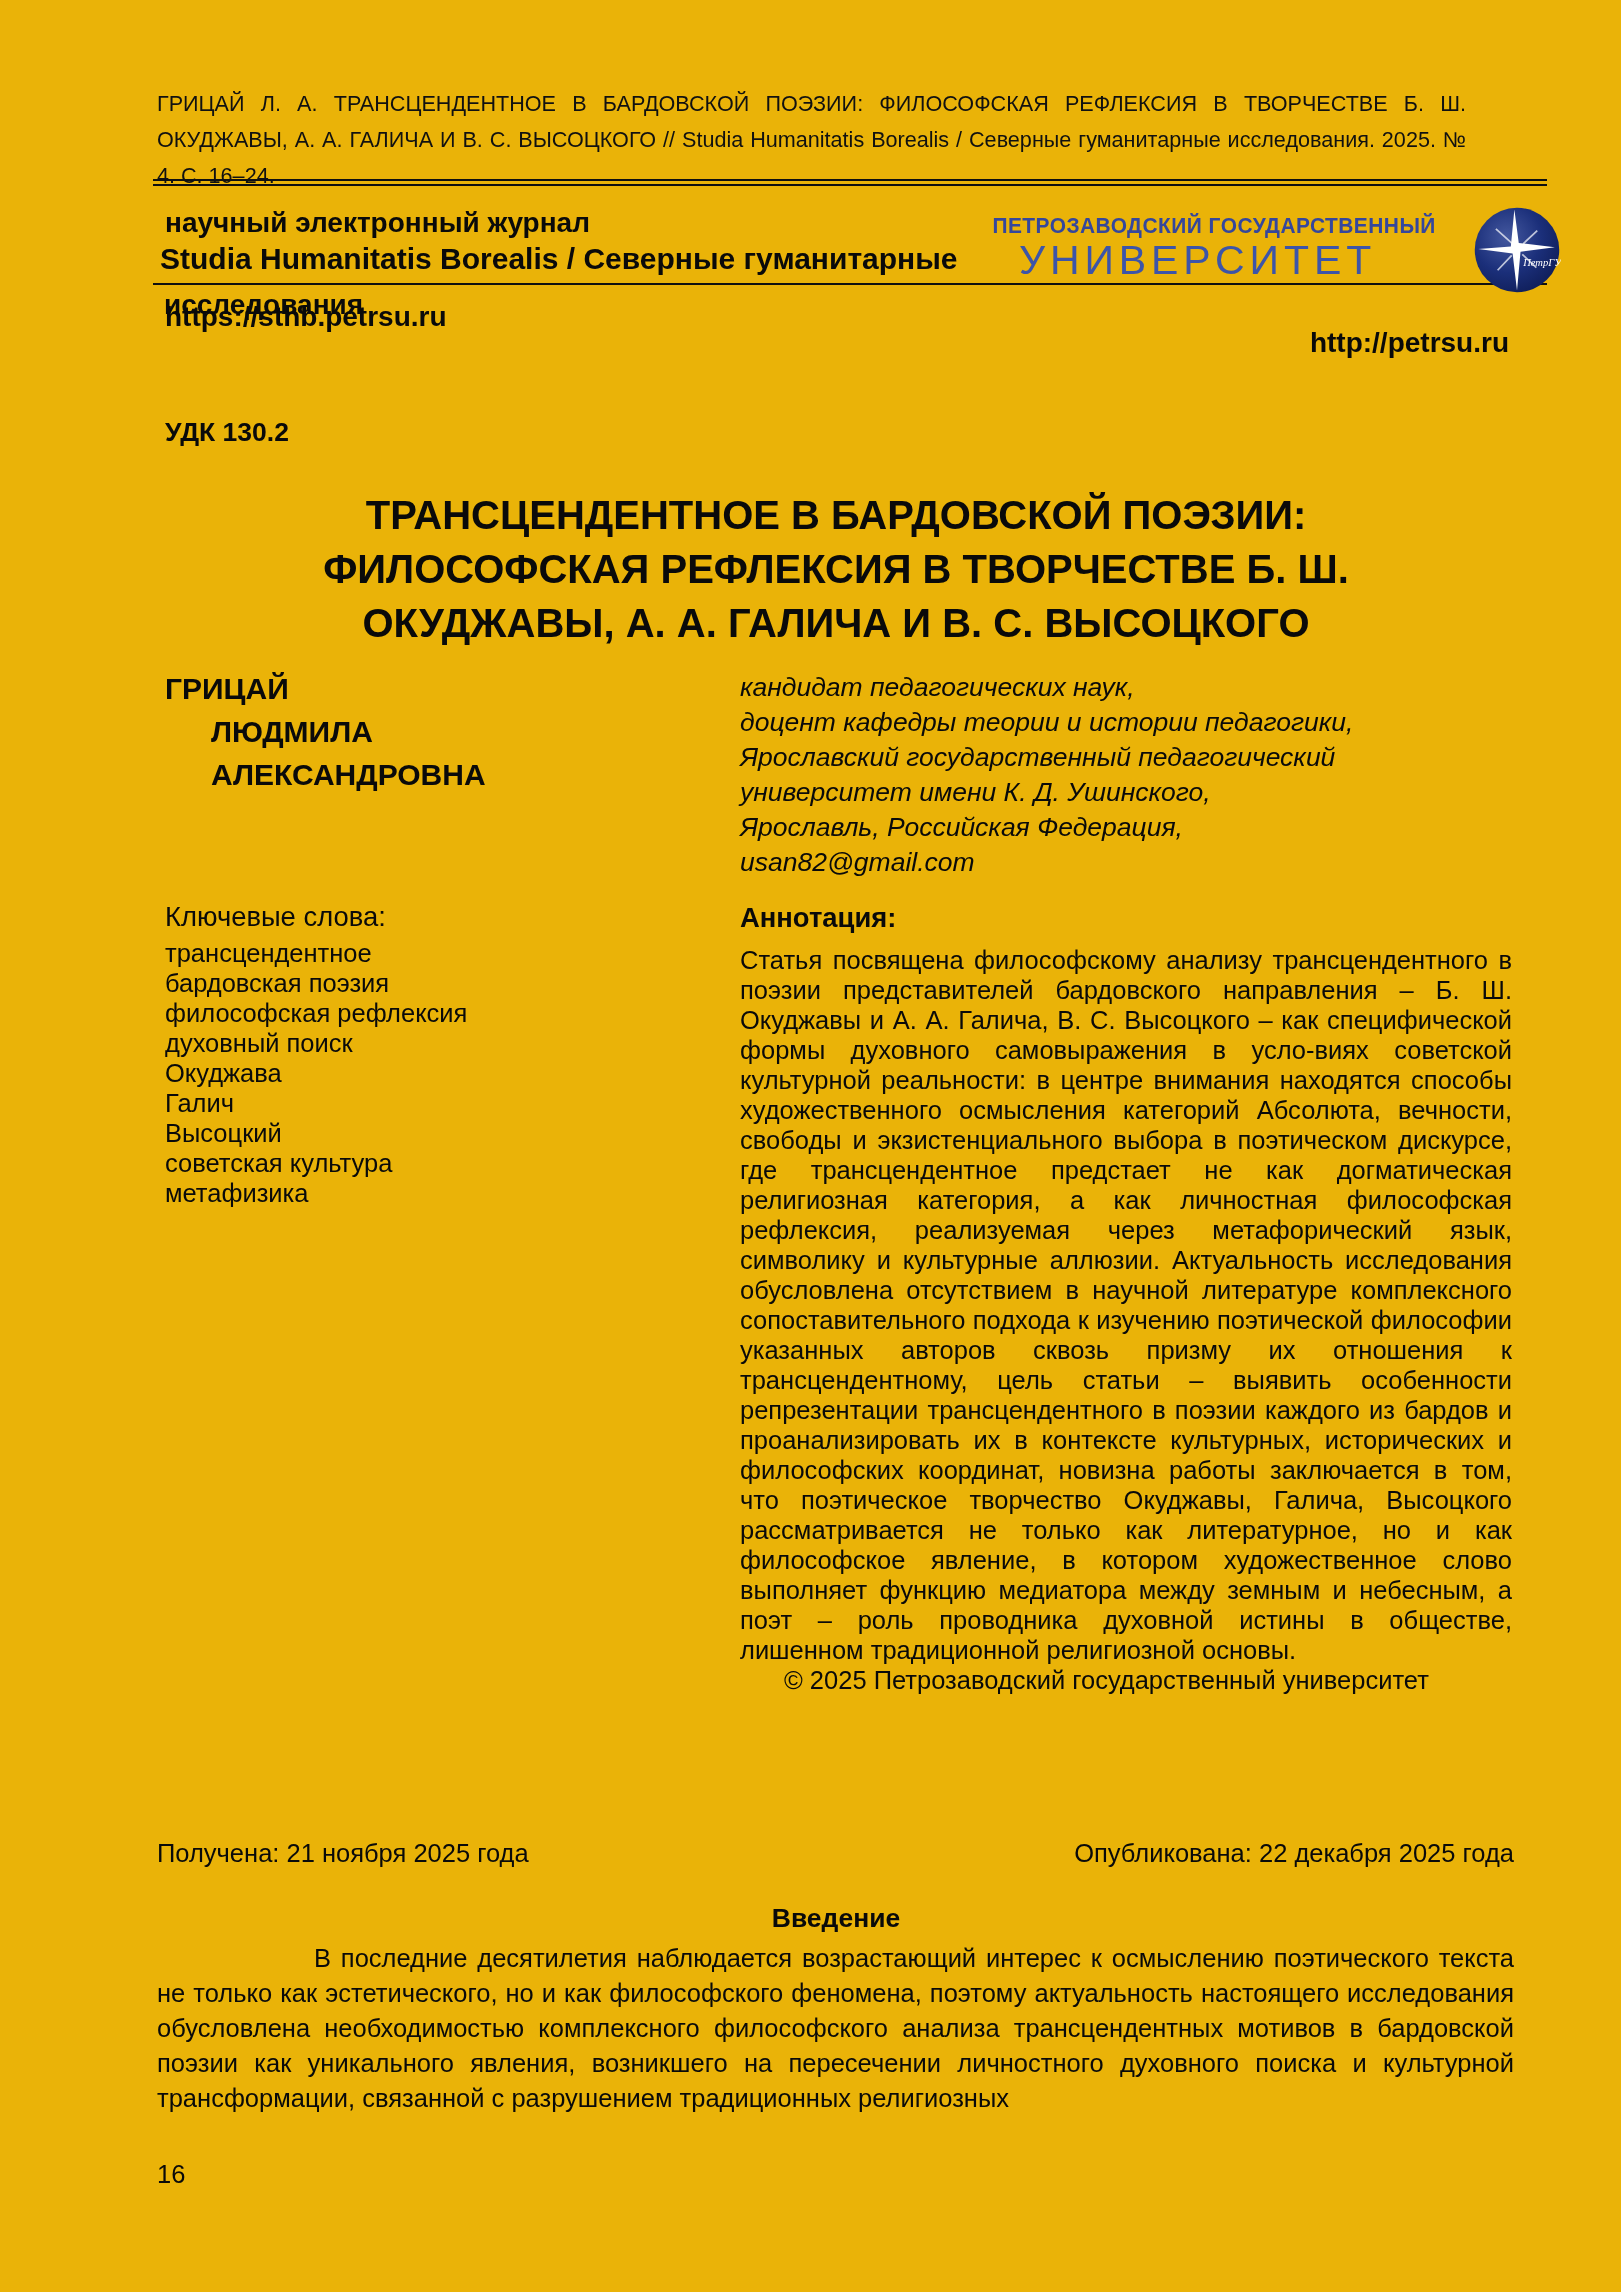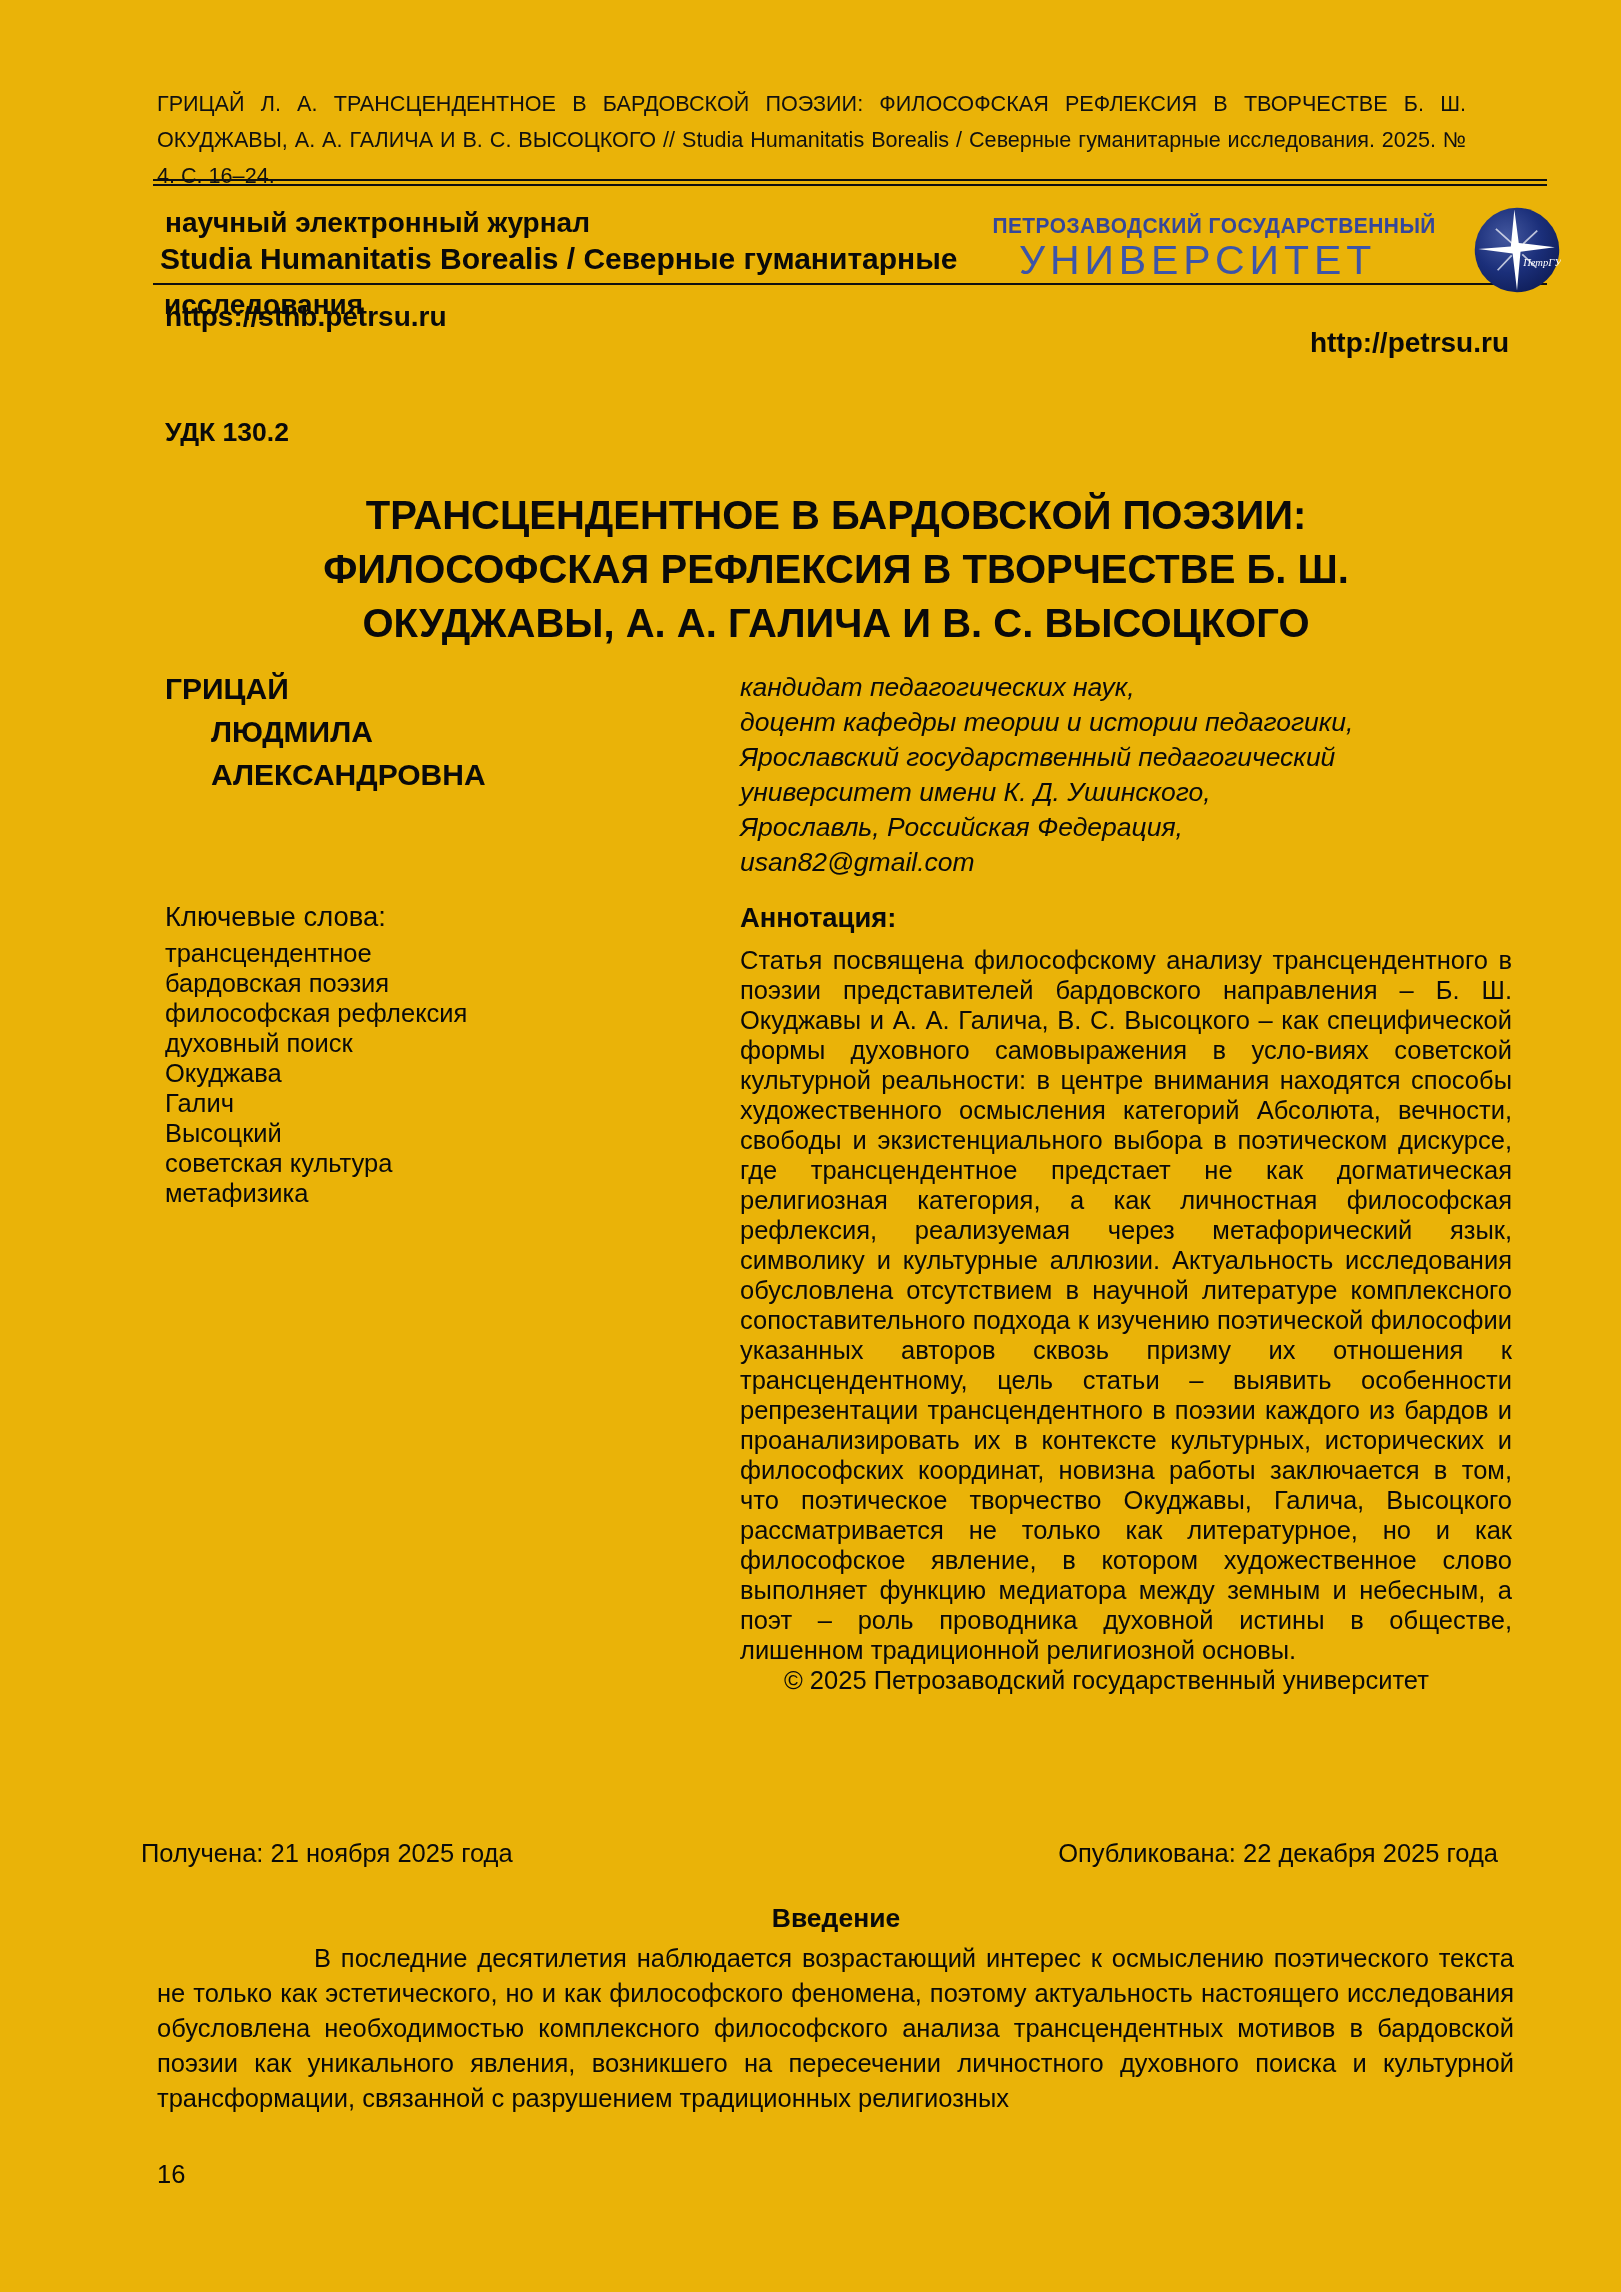--- a/index.html
+++ b/index.html
@@ -60,21 +60,21 @@
 
   
   .kw{left:165px;top:902px;width:549px;font-size:25.5px;line-height:30px;}
   .kw-head{font-size:27.4px;font-weight:normal;margin-bottom:5.9px;}
   .abstract{left:740px;top:902px;width:772px;}
   .abstract-head{font-size:27.4px;font-weight:bold;margin-bottom:11px;}
   .abstract-body{font-size:25.5px;line-height:30px;text-align:justify;}
   .abstract-copy{font-size:25.5px;line-height:30px;padding-left:44px;margin-top:0px;}
 
   
-  .dates{left:141px;top:1839px;width:1357px;font-size:25.5px;display:flex;justify-content:space-between;}
+  .dates{left:157px;top:1839px;width:1357px;font-size:25.5px;display:flex;justify-content:space-between;}
 
   
   .intro-head{left:157px;top:1903px;width:1358px;text-align:center;font-size:26.5px;font-weight:bold;}
   .intro-par{
     left:157px;top:1941px;width:1357px;
     font-size:25.5px;line-height:35px;text-align:justify;
     text-indent:157px;
   }
 
   .page-num{left:157px;top:2160px;width:1358px;font-size:25.5px;}

